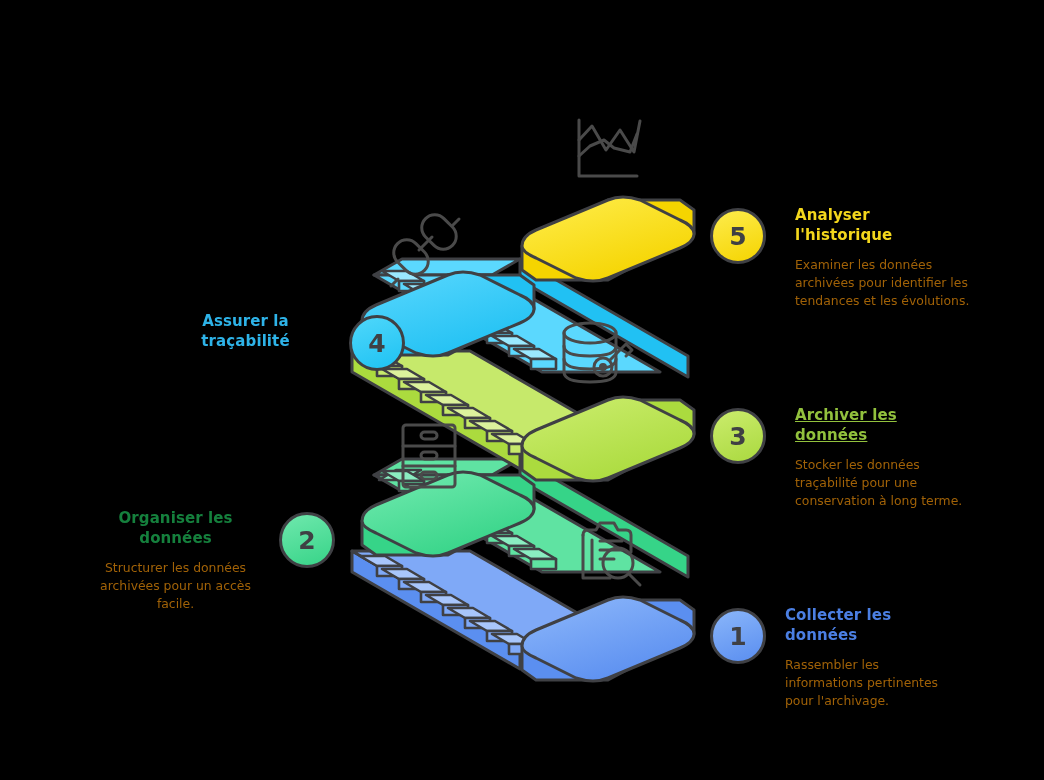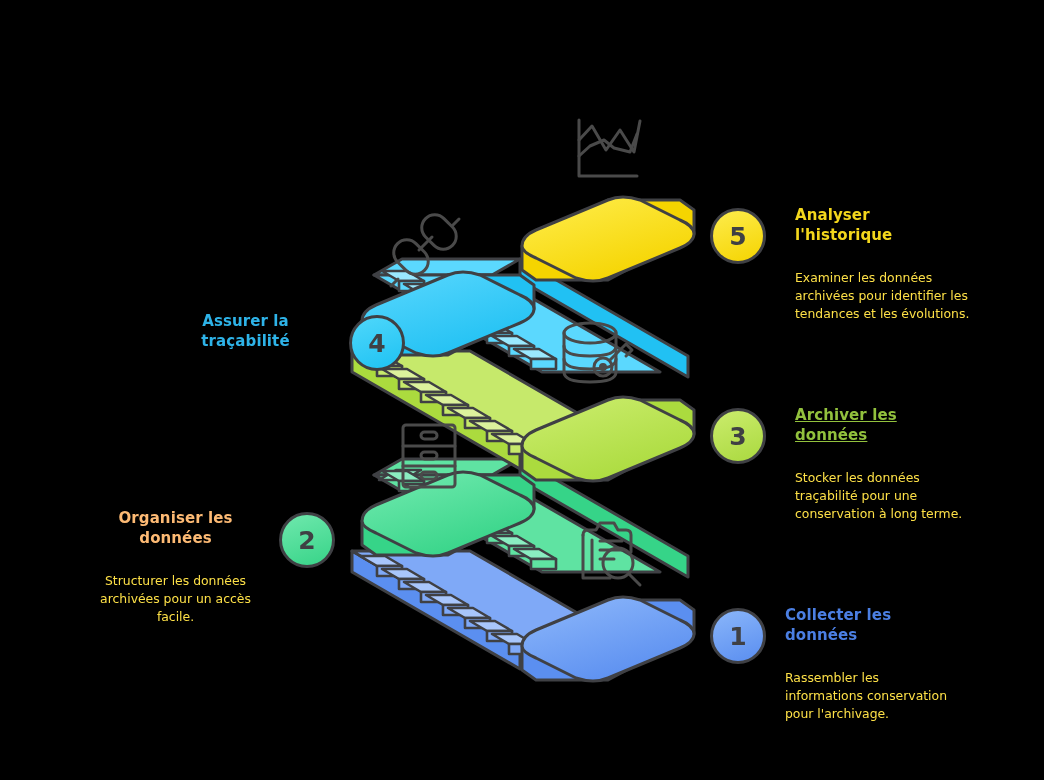--- a/index.html
+++ b/index.html
@@ -24,33 +24,33 @@
   }
   .txt{ position:absolute; width:175px; }
   .txt.right{ left:0; text-align:left; }
   .txt.left { right:0; text-align:center; }
 
   .title{
     font-size:15px; font-weight:700; line-height:1.35;
     letter-spacing:.1px;
   }
   .desc{
-    margin-top:23px; font-size:12.4px; line-height:1.47;
-    color:#fde047; font-weight:400;
+    margin-top:10px; font-size:12.4px; line-height:1.47;
+    color:#a16207; font-weight:400;
   }
 
   
   .s5 .badge{ background:linear-gradient(160deg,#fdec4d 0%,#f5d400 100%); }
   .s5 .title{ color:#f3d71c; }
   .s4 .badge{ background:linear-gradient(160deg,#4fd7fb 0%,#1ec2f3 100%); }
   .s4 .title{ color:#2eb3e8; }
   .s3 .badge{ background:linear-gradient(160deg,#cbec6d 0%,#aad93f 100%); }
   .s3 .title{ color:#92c13d;text-decoration:underline; }
   .s2 .badge{ background:linear-gradient(160deg,#6fe8ad 0%,#37d488 100%); }
-  .s2 .title{ color:#fdba74; }
+  .s2 .title{ color:#15803d; }
   .s1 .badge{ background:linear-gradient(160deg,#8ab6fa 0%,#5a8ef0 100%); }
   .s1 .title{ color:#4b7fe3; }
 
   
   .s5{ left:710px; top:208px; width:270px; }
   .s5 .badge{ left:0;   top:0; }
   .s5 .txt  { left:85px; top:-3px; }
 
   .s4{ left:155px; top:315px; width:250px; }
   .s4 .badge{ right:0; top:0; }
@@ -323,17 +323,17 @@
     </div>
   </div>
 
   <div class="step s1">
     <div class="badge">1</div>
     <div class="txt right">
       <div class="title">
         <span>Collecter les</span><br>
         <span>données</span>
       </div>
-      <div class="desc">Rassembler les informations conservation pour l'archivage.</div>
+      <div class="desc">Rassembler les informations pertinentes pour l'archivage.</div>
     </div>
   </div>
 
 </div>
 
 </body></html>

